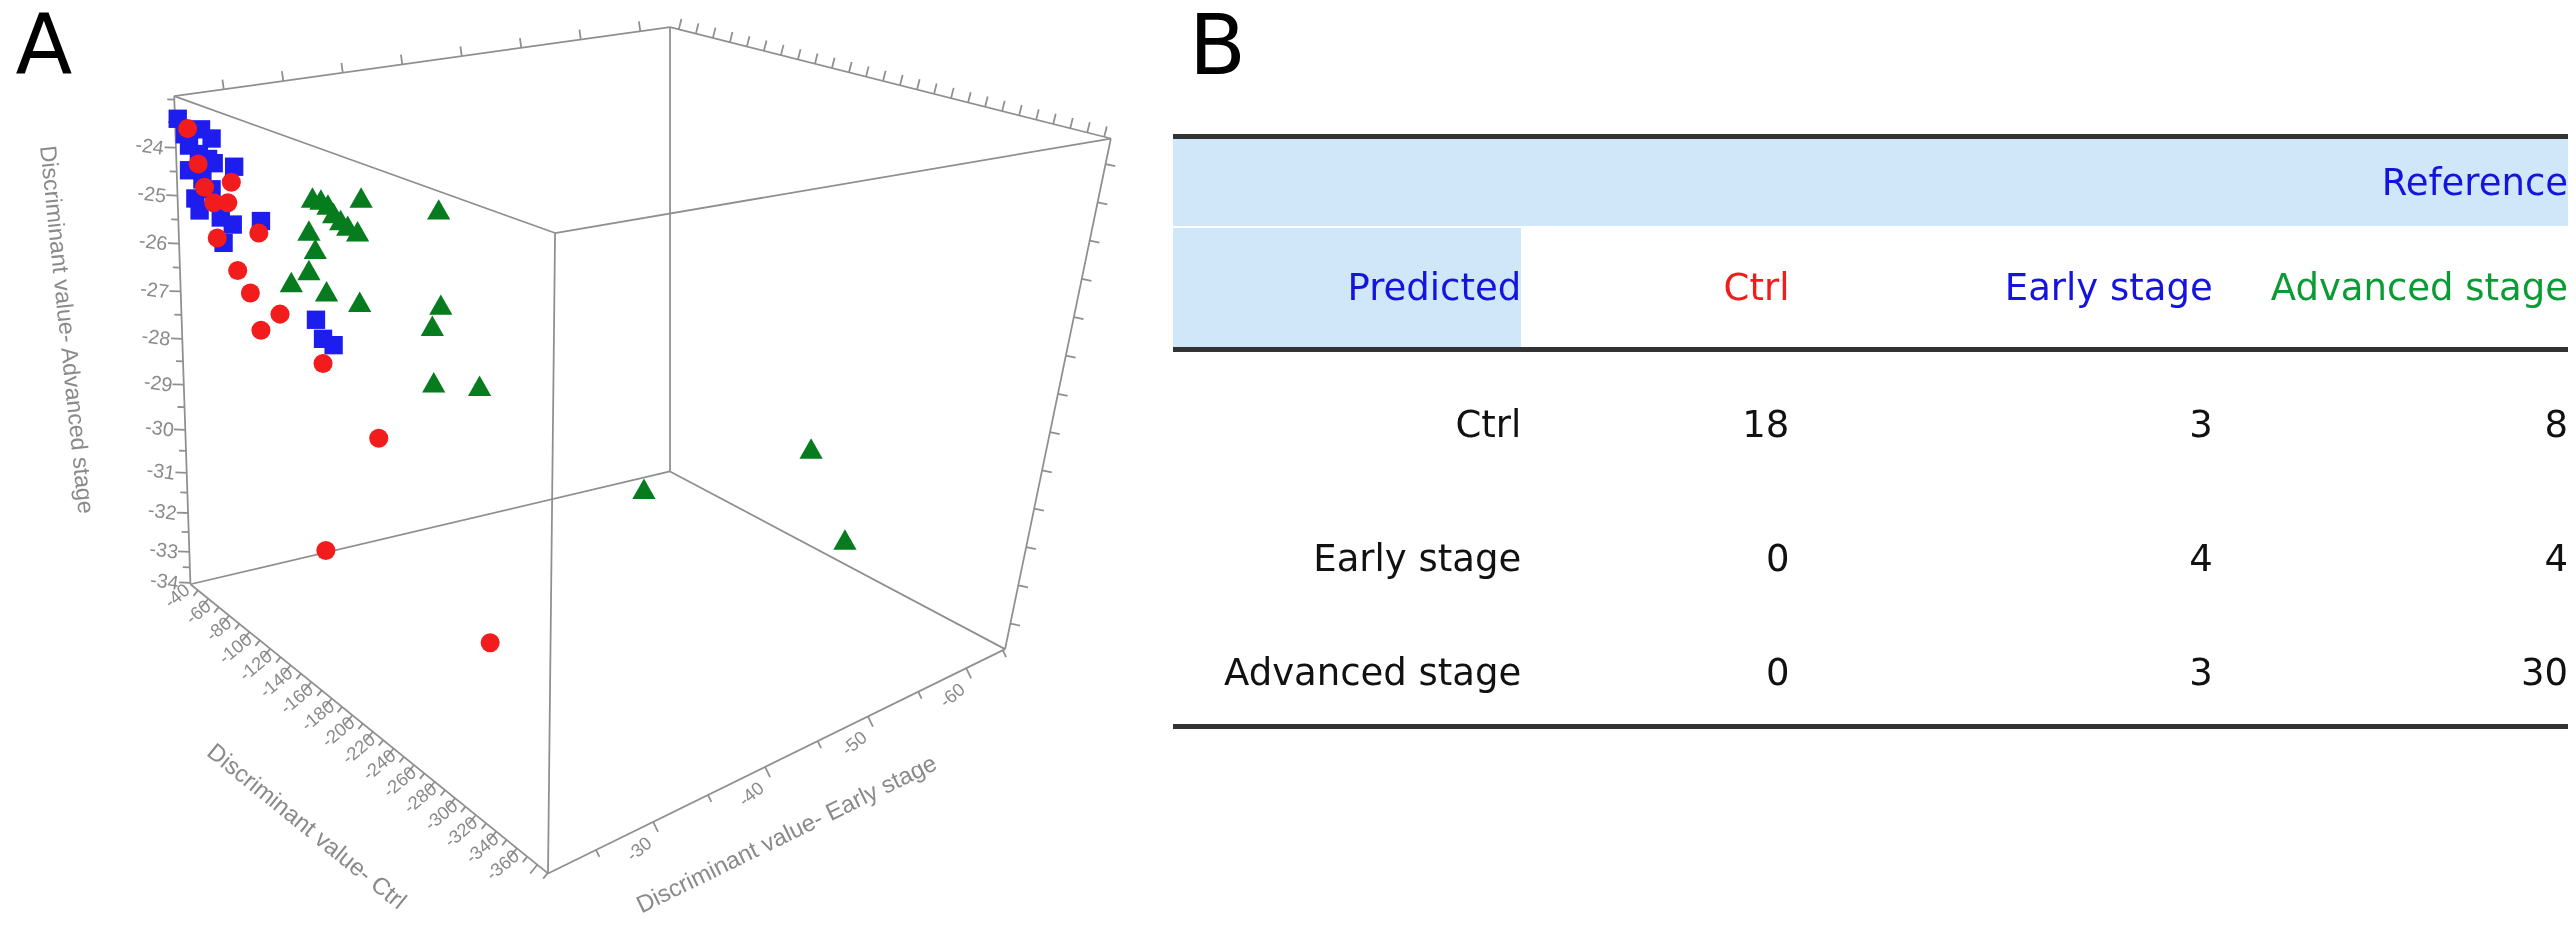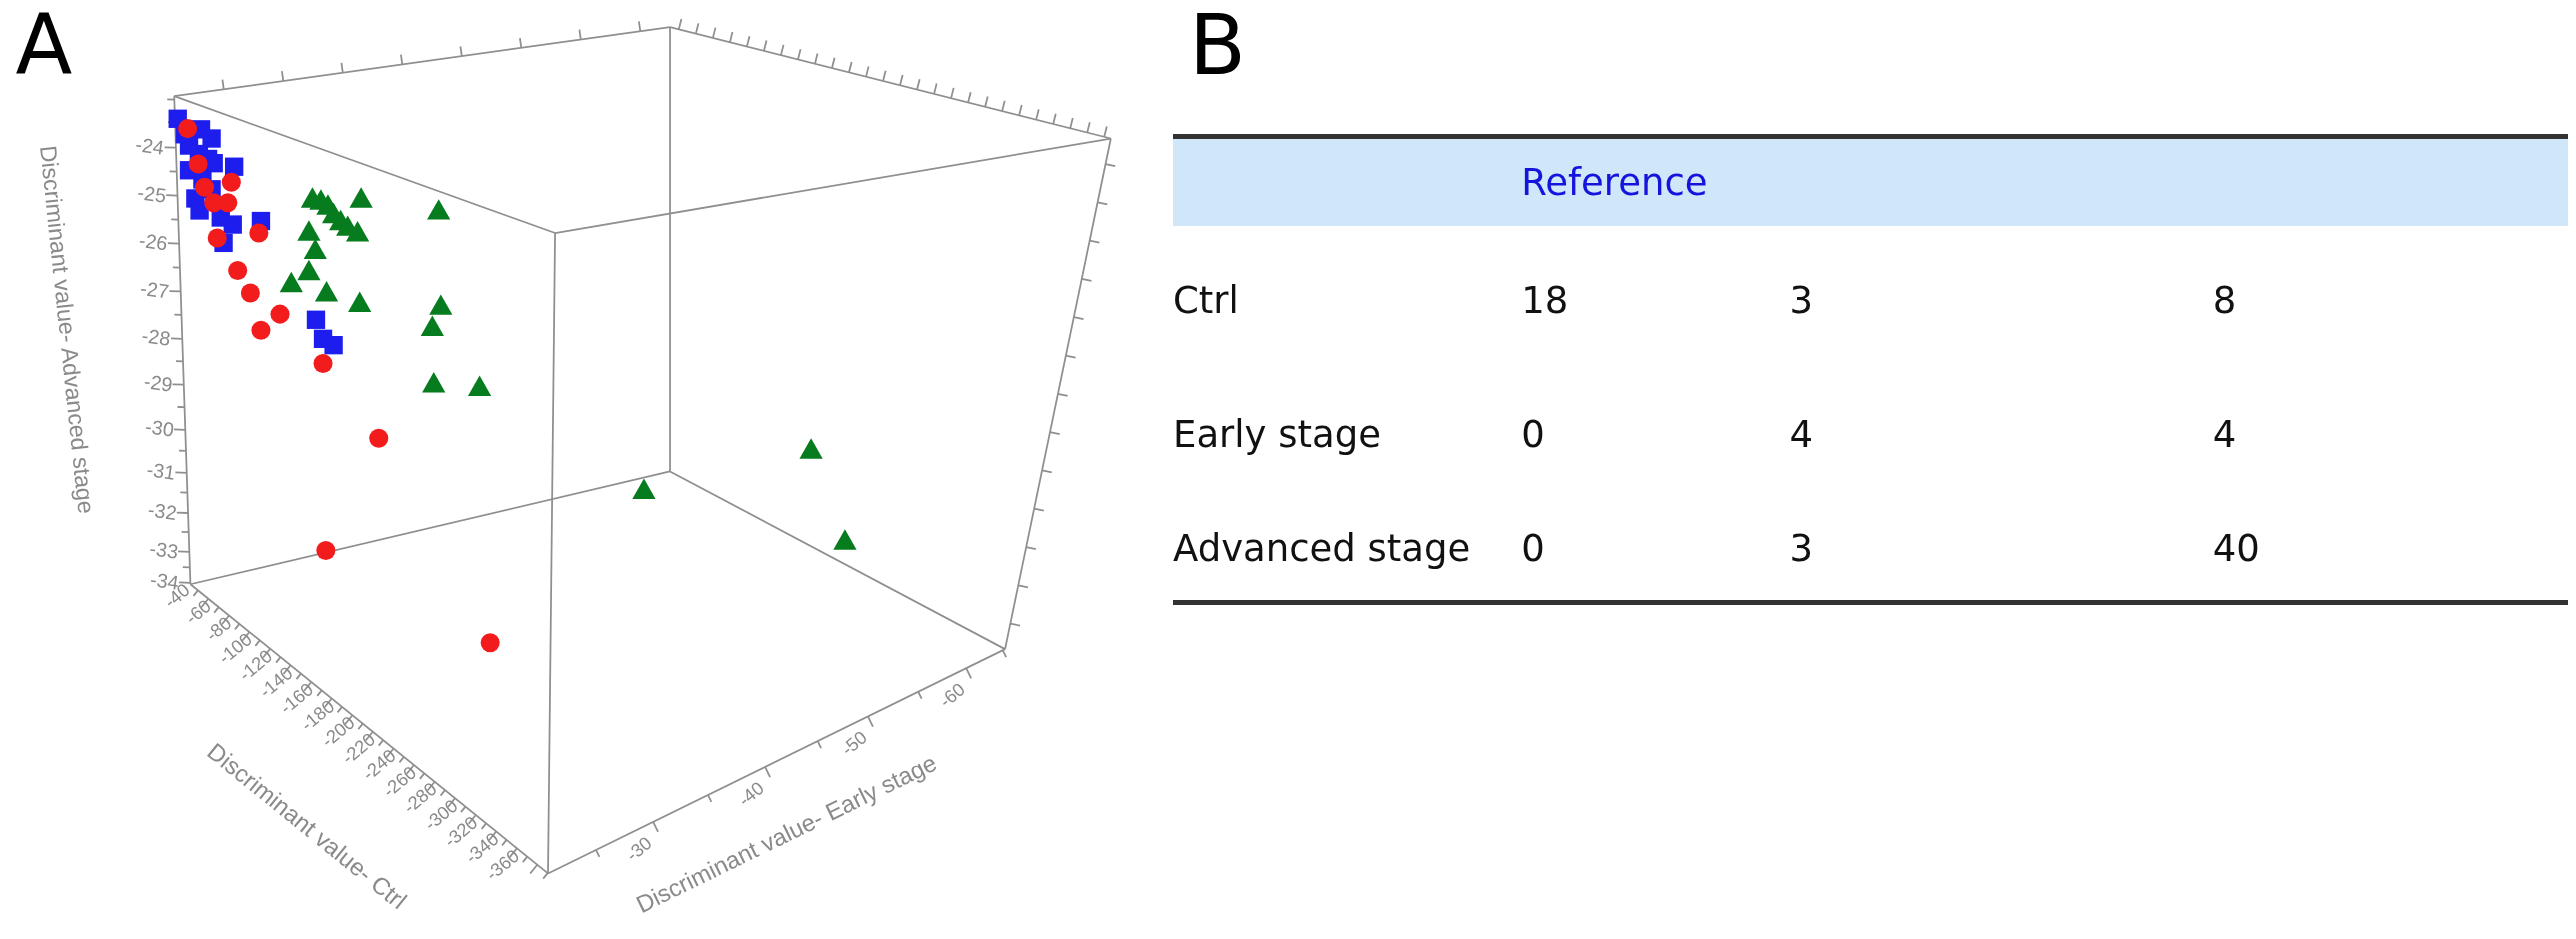--- a/index.html
+++ b/index.html
@@ -19,21 +19,21 @@
   .ticklab{fill:#8a8a8a;font-family:"Liberation Sans",sans-serif;}
   .axtitle{fill:#8a8a8a;font-family:"Liberation Sans",sans-serif;}
 
   
   #confusion{
     position:absolute;left:1173px;top:134px;width:1395px;
     border-collapse:collapse;table-layout:fixed;
     font-family:"DejaVu Sans","Liberation Sans",sans-serif;
   }
   #confusion td{
-    text-align:left;vertical-align:middle;font-size:37px;padding:0;
+    text-align:right;vertical-align:middle;font-size:37px;padding:0;
   }
   tr.row-ref td{background:#cfe7f8;height:87px;border-bottom:2.8px solid #ffffff;}
   tr.row-ref{border-top:5.6px solid #333;}
   tr.row-head td{height:119px;background:#ffffff;}
   tr.row-head td.cell-pred{background:#cfe7f8;}
   tr.row-head{border-bottom:5.6px solid #333;}
   tr.row-data td{background:#ffffff;color:#111;}
   tr.row-data.r1 td{height:145px;}
   tr.row-data.r2 td{height:123px;}
   tr.row-data.r3 td{height:104px;}
@@ -278,33 +278,39 @@
     <col style="width:348px">
       <col style="width:268px">
       <col style="width:423px">
       <col style="width:355px">
   </colgroup>
   <tbody>
       <tr class="row-ref">
     <td class="cell-corner"></td>
     <td colspan="3" class="t-blue">Reference</td>
   </tr>
+  <tr class="row-head">
+    <td class="cell-pred t-blue">Predicted</td>
+    <td class="t-red">Ctrl</td>
+    <td class="t-blue">Early stage</td>
+    <td class="t-green">Advanced stage</td>
+  </tr>
   <tr class="row-data r1">
     <td class="t-red">Ctrl</td>
     <td>18</td>
     <td>3</td>
     <td>8</td>
   </tr>
   <tr class="row-data r2">
     <td class="t-blue">Early stage</td>
     <td>0</td>
     <td>4</td>
     <td>4</td>
   </tr>
   <tr class="row-data r3">
     <td class="t-green">Advanced stage</td>
     <td>0</td>
     <td>3</td>
-    <td>40</td>
+    <td>30</td>
   </tr>
 </tbody>
   </table>
 
 
 </body></html>

